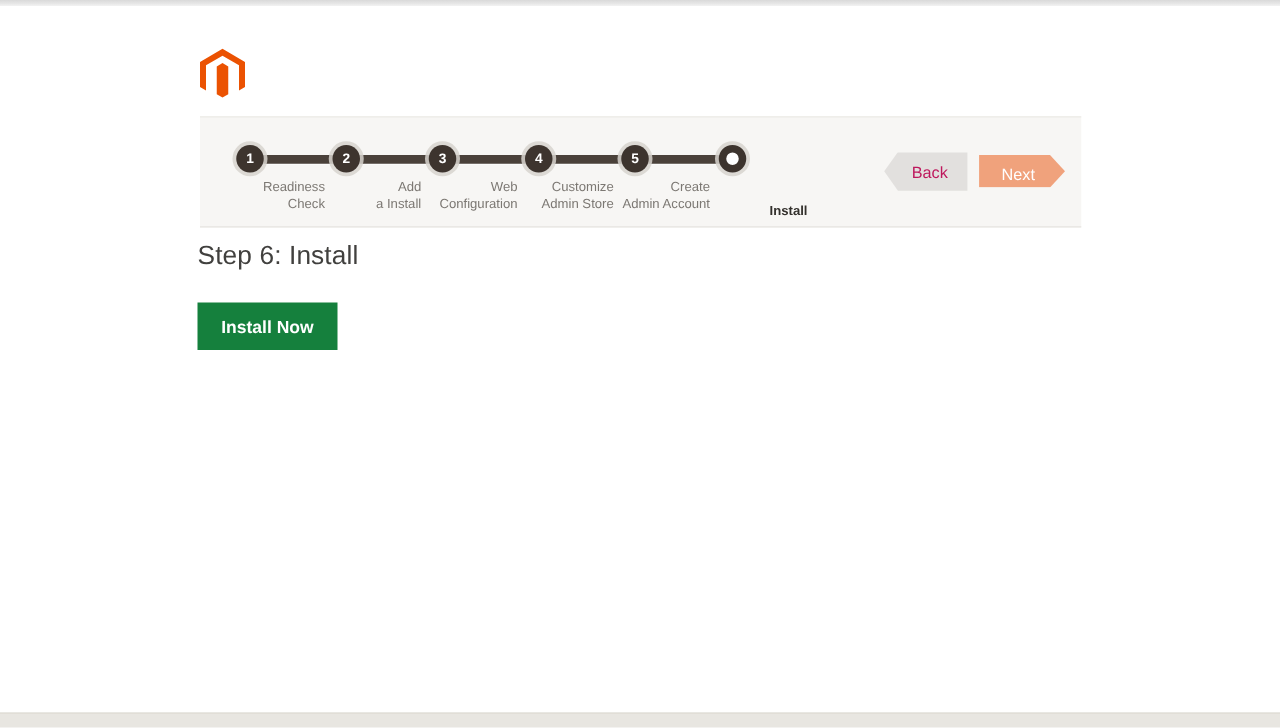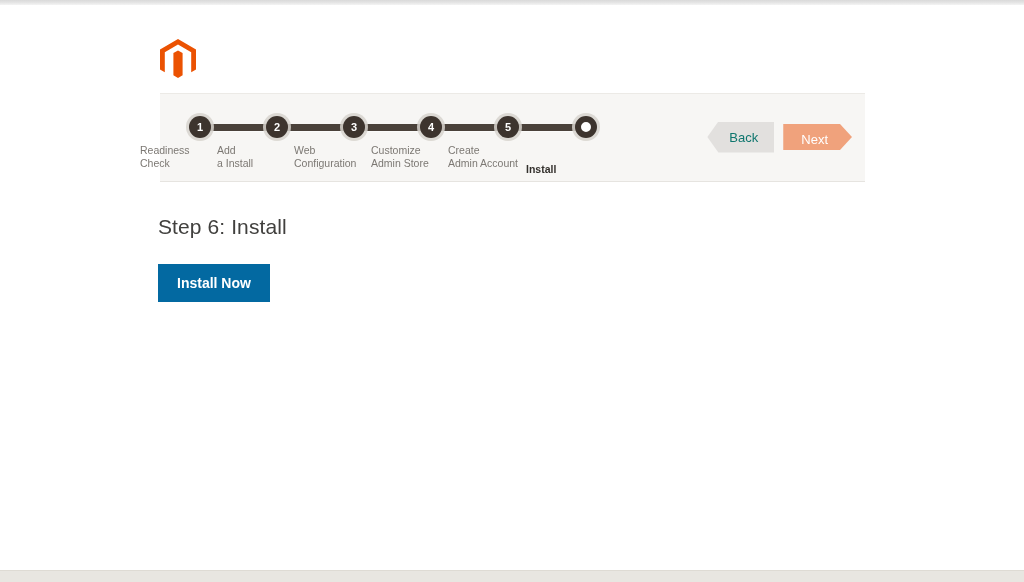--- a/index.html
+++ b/index.html
@@ -115,21 +115,21 @@
     color: transparent;
   }
   .step-label {
     position: absolute;
     top: 50px;
     left: 0;
     width: 120px;
     font-size: 10.5px;
     line-height: 13px;
     color: #7c7873;
-    text-align: left;
+    text-align: right;
     white-space: pre-line;
   }
   .step.active .step-label {
     color: #33302c;
     font-weight: bold;
     margin-top: 19px;
   }
 
   
   .nav-buttons {
@@ -138,21 +138,21 @@
     right: 13px;
     height: 32px;
     display: flex;
     align-items: center;
   }
   .btn-back {
     position: relative;
     height: 31px;
     padding: 0 16px 0 22px;
     background: #e2e0de;
-    color: #0f766e;
+    color: #be185d;
     font-size: 13px;
     line-height: 31px;
     border: 0;
     cursor: pointer;
     font-family: "Liberation Sans", sans-serif;
     clip-path: polygon(11px 0, 100% 0, 100% 100%, 11px 100%, 0 50%);
   }
   .btn-next {
     position: relative;
     height: 26px;
@@ -164,40 +164,40 @@
     line-height: 31px;
     border: 0;
     cursor: pointer;
     font-family: "Liberation Sans", sans-serif;
     clip-path: polygon(0 0, calc(100% - 12px) 0, 100% 50%, calc(100% - 12px) 100%, 0 100%);
   }
 
   
   .content {
     position: absolute;
-    top: 210px;
+    top: 188px;
     left: 158px;
     width: 720px;
   }
   .page-title {
     margin: 0;
     font-size: 21px;
     font-weight: normal;
     color: #41403e;
     letter-spacing: 0.1px;
   }
   .ready-text {
     margin: 29px 0 0 0;
     font-size: 13px;
     color: #5a5853;
   }
   .btn-install {
     margin-top: 25px;
     display: inline-block;
-    background: #0369a1;
+    background: #15803d;
     color: #ffffff;
     font-size: 14px;
     font-weight: bold;
     font-family: "Liberation Sans", sans-serif;
     border: 0;
     padding: 11px 19px;
     cursor: pointer;
     line-height: 16px;
   }
 </style>

